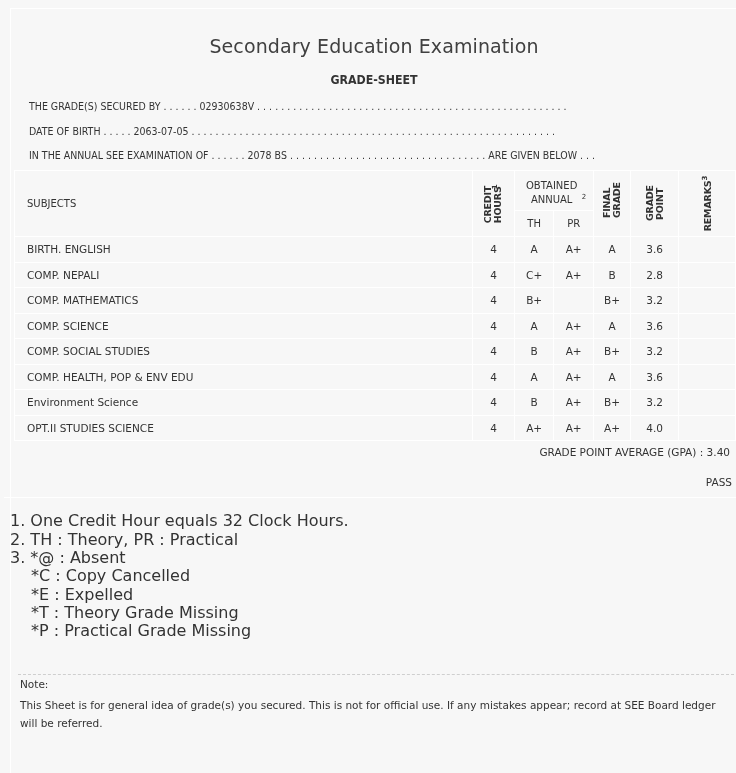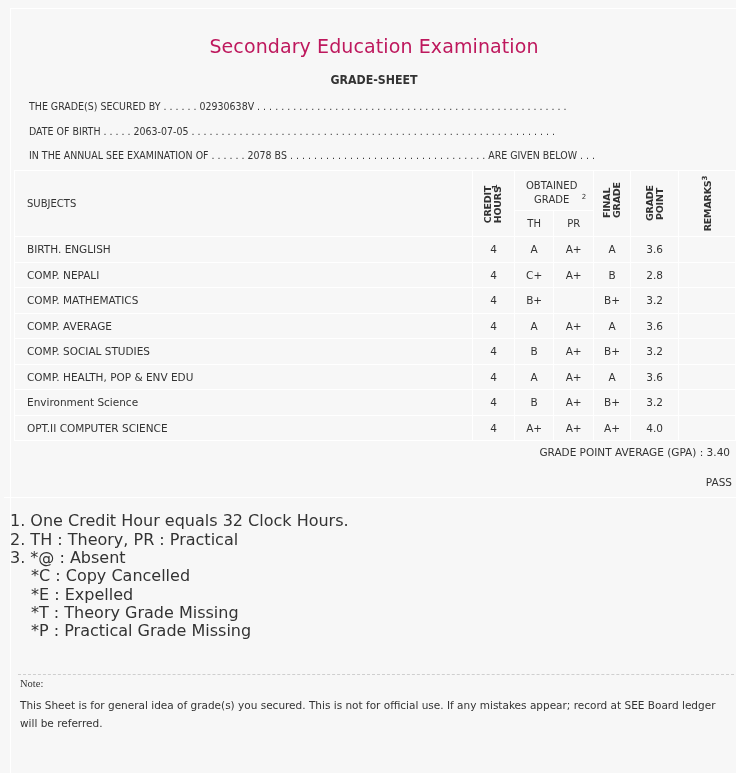--- a/index.html
+++ b/index.html
@@ -10,21 +10,21 @@
     color:#333;
     font-size:11px;
   }
   .page {
     position:absolute; left:10px; top:8px; width:726px; height:765px;
     background:#f7f7f7;
     border-left:1px solid #fff; border-top:1px solid #fff;
   }
   .title {
     position:absolute; left:0; right:0; top:26px; text-align:center;
-    font-family:"DejaVu Sans", sans-serif; font-size:19px; color:#be185d;
+    font-family:"DejaVu Sans", sans-serif; font-size:19px; color:#404040;
     font-weight:normal; letter-spacing:0.1px;
   }
   .subtitle {
     position:absolute; left:0; right:0; top:64px; text-align:center;
     font-size:12px; font-weight:bold; color:#333; transform:scaleX(0.92);
   }
   .info { position:absolute; left:18px; font-size:10.5px; color:#333; white-space:nowrap; transform-origin:left; transform:scaleX(0.9); }
   .info1 { top:91px; } .info2 { top:116px; } .info3 { top:140px; }
 
   table.grades {
@@ -44,21 +44,21 @@
   td.subj { text-align:left; padding-left:12px !important; height:24.5px; }
   td.c { text-align:center; }
   .gpa {
     position:absolute; right:6px; top:446px; font-size:10.5px; text-align:right;
   }
   .pass { position:absolute; right:4px; top:476px; font-size:10.5px; }
   .sep1 { position:absolute; left:4px; right:0; top:497px; border-top:1px solid #fff; }
   .foot { position:absolute; left:10px; font-size:16px; }
   .foot.sub { left:23px; }
   .dash { position:absolute; left:8px; right:2px; top:666px; border-top:1px dashed #cfcfcf; }
-  .note-label { position:absolute; left:10px; top:670px; font-size:10.5px;font-family:Liberation Serif, serif; }
+  .note-label { position:absolute; left:10px; top:670px; font-size:10.5px; }
   .note-text { position:absolute; left:10px; top:688px; width:710px; font-size:10.5px; line-height:18px; }
 </style>
 </head>
 <body>
 
 <div class="page">
   <div class="title">Secondary Education Examination</div>
   <div class="subtitle">GRADE-SHEET</div>
 
   <div class="info info1">THE GRADE(S) SECURED BY . . . . . . 02930638V . . . . . . . . . . . . . . . . . . . . . . . . . . . . . . . . . . . . . . . . . . . . . . . . . . . .</div>
@@ -67,21 +67,21 @@
 </div>
 
 <table class="grades" style="left:14px;top:170px;width:722px;">
   <thead>
     <tr style="height:40px;">
       <th rowspan="2" class="h-subj">SUBJECTS</th>
       <th rowspan="2" style="width:40px;">
         <span class="rot"><span style="display:inline-block;width:34px;white-space:normal;">CREDIT HOURS</span><sup>1</sup></span>
       </th>
       <th colspan="2" style="font-size:10px;line-height:14px;padding-top:4px;">
-        <span style="display:inline-block;width:60px;">OBTAINED GRADE</span><sup style="font-size:7px;">2</sup>
+        <span style="display:inline-block;width:60px;">OBTAINED ANNUAL</span><sup style="font-size:7px;">2</sup>
       </th>
       <th rowspan="2" style="width:36px;">
         <span class="rot"><span style="display:inline-block;width:28px;white-space:normal;">FINAL GRADE</span></span>
       </th>
       <th rowspan="2" style="width:46px;">
         <span class="rot"><span style="display:inline-block;width:34px;white-space:normal;">GRADE POINT</span></span>
       </th>
       <th rowspan="2" style="width:48px;">
         <span class="rot"><span>REMARKS</span><sup>3</sup></span>
       </th>
@@ -113,21 +113,21 @@
       <tr>
         <td class="subj">COMP. MATHEMATICS</td>
         <td class="c">4</td>
         <td class="c">B+</td>
         <td class="c"></td>
         <td class="c">B+</td>
         <td class="c">3.2</td>
         <td class="c"></td>
       </tr>
       <tr>
-        <td class="subj">COMP. AVERAGE</td>
+        <td class="subj">COMP. SCIENCE</td>
         <td class="c">4</td>
         <td class="c">A</td>
         <td class="c">A+</td>
         <td class="c">A</td>
         <td class="c">3.6</td>
         <td class="c"></td>
       </tr>
       <tr>
         <td class="subj">COMP. SOCIAL STUDIES</td>
         <td class="c">4</td>
@@ -149,21 +149,21 @@
       <tr>
         <td class="subj">Environment Science</td>
         <td class="c">4</td>
         <td class="c">B</td>
         <td class="c">A+</td>
         <td class="c">B+</td>
         <td class="c">3.2</td>
         <td class="c"></td>
       </tr>
       <tr>
-        <td class="subj">OPT.II COMPUTER SCIENCE</td>
+        <td class="subj">OPT.II STUDIES SCIENCE</td>
         <td class="c">4</td>
         <td class="c">A+</td>
         <td class="c">A+</td>
         <td class="c">A+</td>
         <td class="c">4.0</td>
         <td class="c"></td>
       </tr>
     </tbody>
 </table>
 

